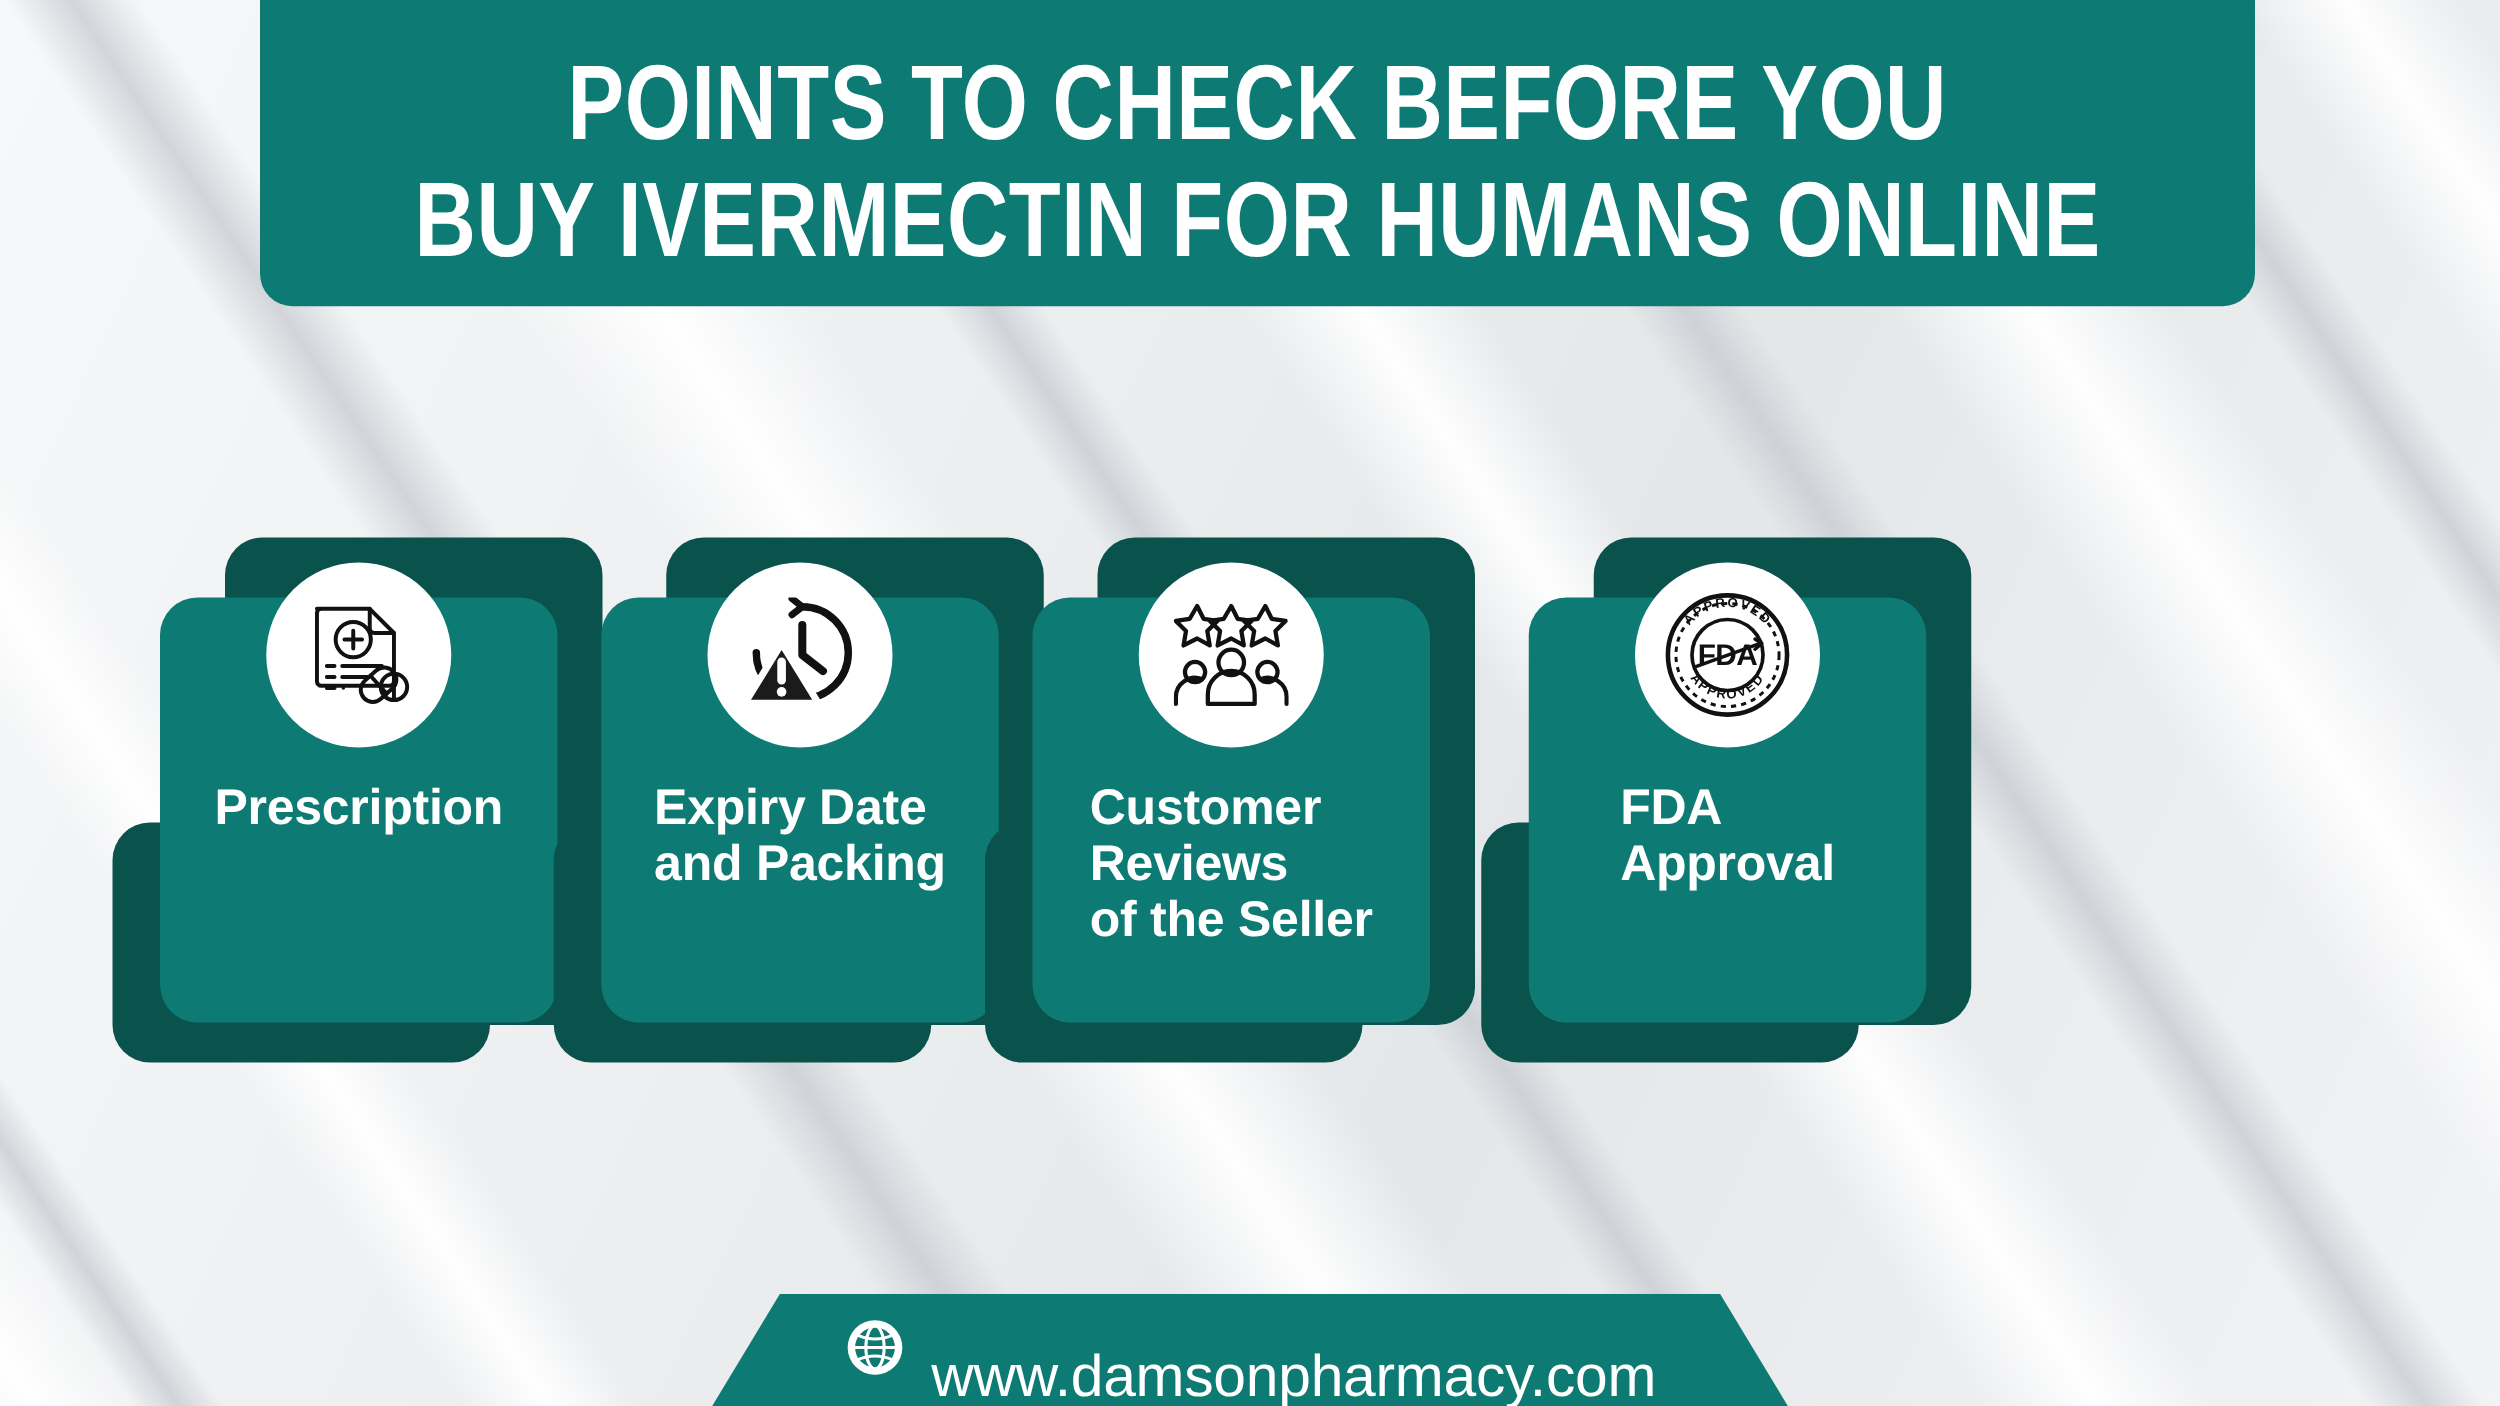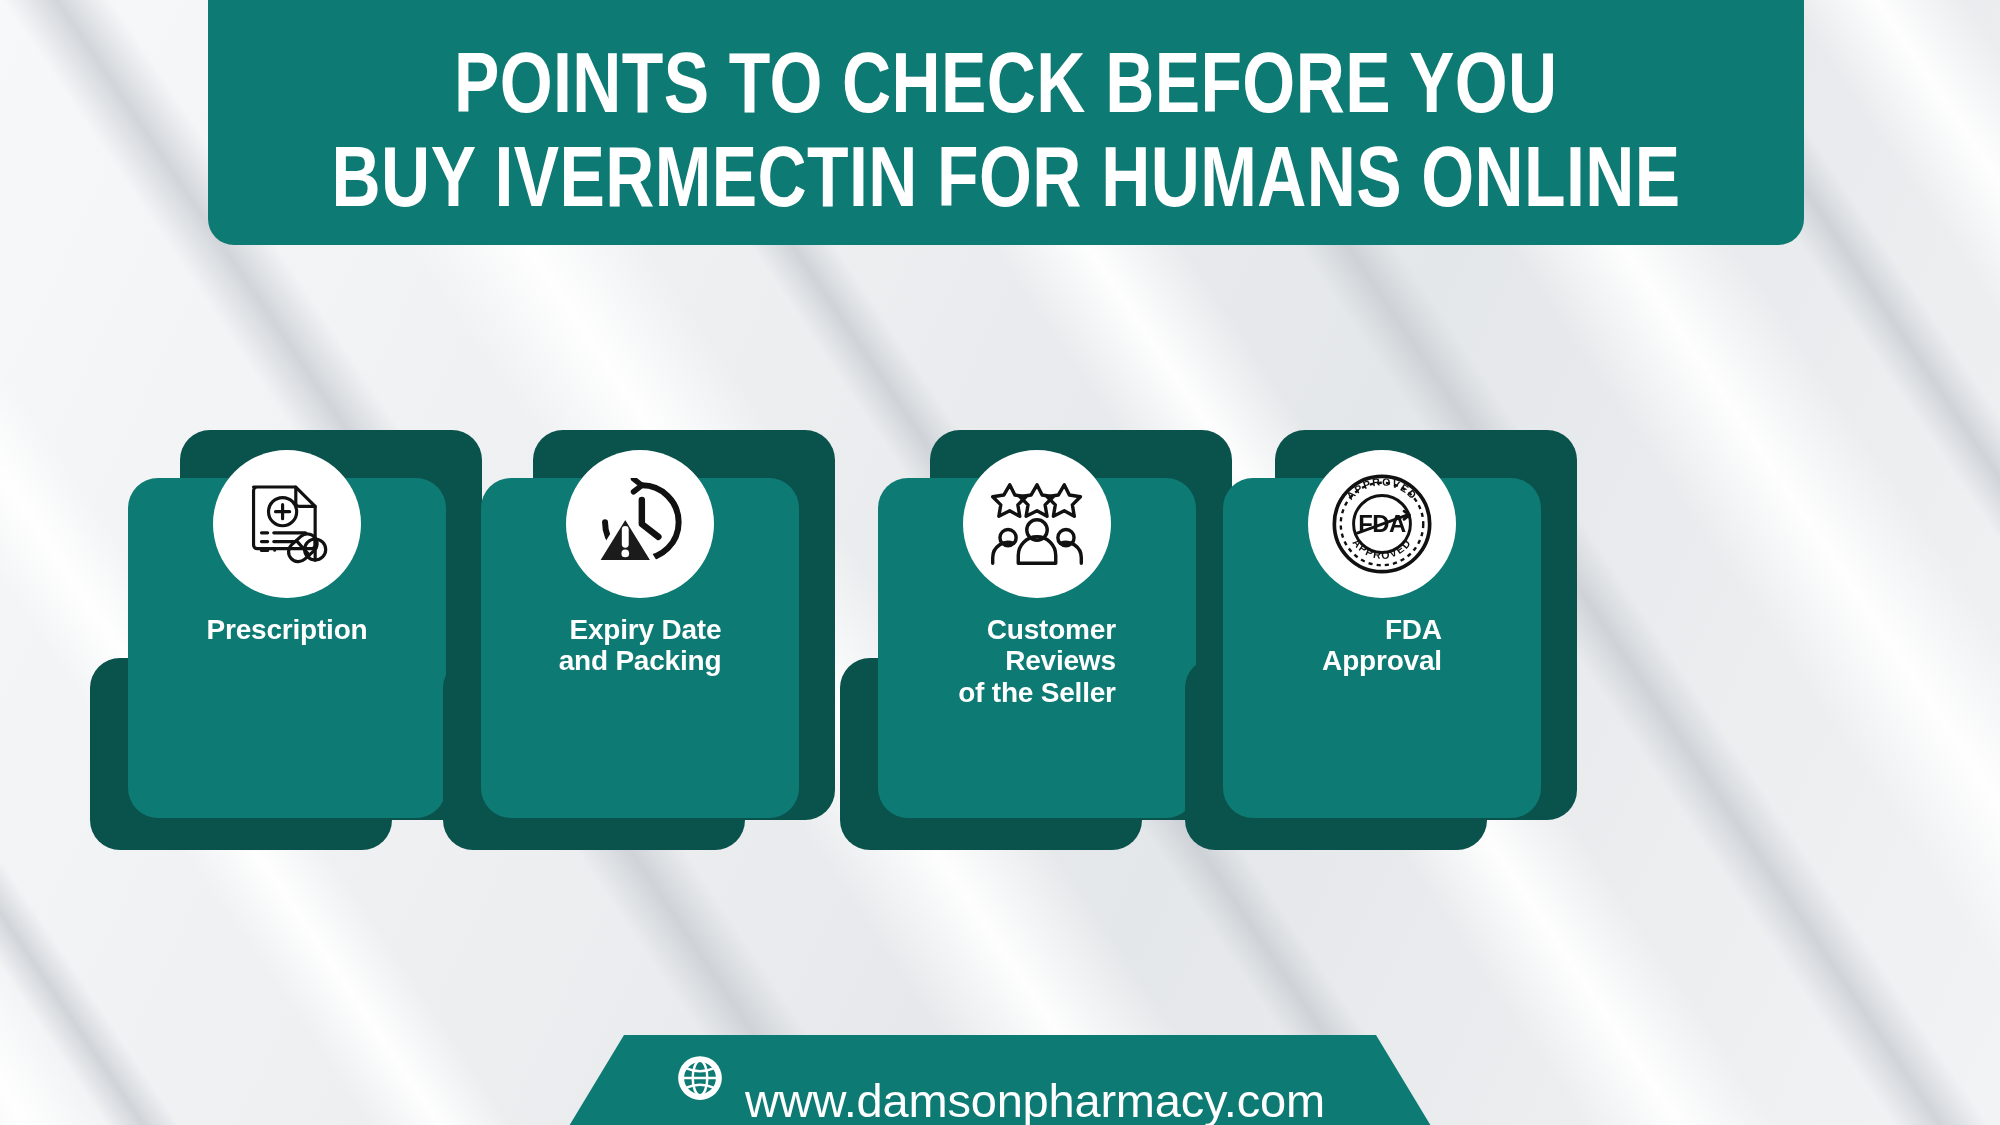--- a/index.html
+++ b/index.html
@@ -95,25 +95,25 @@
   .icon-bubble {
     width: 148px; height: 148px;
     background: #ffffff;
     border-radius: 50%;
     margin-top: -28px;
     display: flex; align-items: center; justify-content: center;
   }
   .icon-bubble svg { display: block; }
   .card-label {
     color: #ffffff;
-    font-size: 28px;
+    font-size: 40px;
     font-weight: 700;
     line-height: 1.12;
-    text-align: right;
-    margin-top: 16px;
+    text-align: left;
+    margin-top: 26px;
     padding: 0 10px;
     white-space: pre-line;
     letter-spacing: -0.2px;
   }
 
   
   #footer-ribbon {
     position: absolute;
     left: 566px; bottom: -6px;
     width: 868px; height: 96px;
@@ -200,21 +200,21 @@
             <path d="M34 56 v16" stroke="#ffffff" stroke-width="7.5" stroke-linecap="round"></path>
             <circle cx="34" cy="82" r="4.2" fill="#ffffff"></circle>
           </svg>
         </span>
       </div>
       <div class="card-label">Expiry Date
 and Packing</div>
     </div>
   </div>
 
-  <div class="card-unit" style="left:840px;">
+  <div class="card-unit" style="left:788px;">
     <div class="shadow-top"></div>
     <div class="shadow-bottom"></div>
     <div class="card-face">
       <div class="icon-bubble">
         <span>
           <svg width="92" height="84" viewBox="0 0 108 96" fill="none" stroke="#111" stroke-width="4" stroke-linejoin="round" stroke-linecap="round">
             <path d="M22 2 l6 12 13 2 -9.5 9.5 2.3 13.5 L22 32.5 9.2 39 11.5 25.5 2 16 15 14 z"></path>
             <path d="M54 2 l6 12 13 2 -9.5 9.5 2.3 13.5 L54 32.5 41.2 39 43.5 25.5 34 16 47 14 z"></path>
             <path d="M86 2 l6 12 13 2 -9.5 9.5 2.3 13.5 L86 32.5 73.2 39 75.5 25.5 66 16 79 14 z"></path>
             <circle cx="54" cy="55" r="12"></circle>

